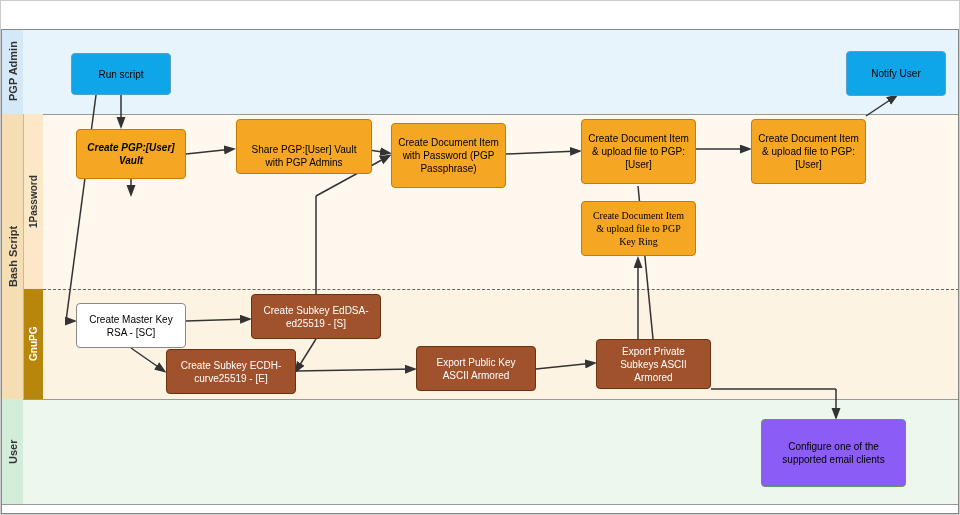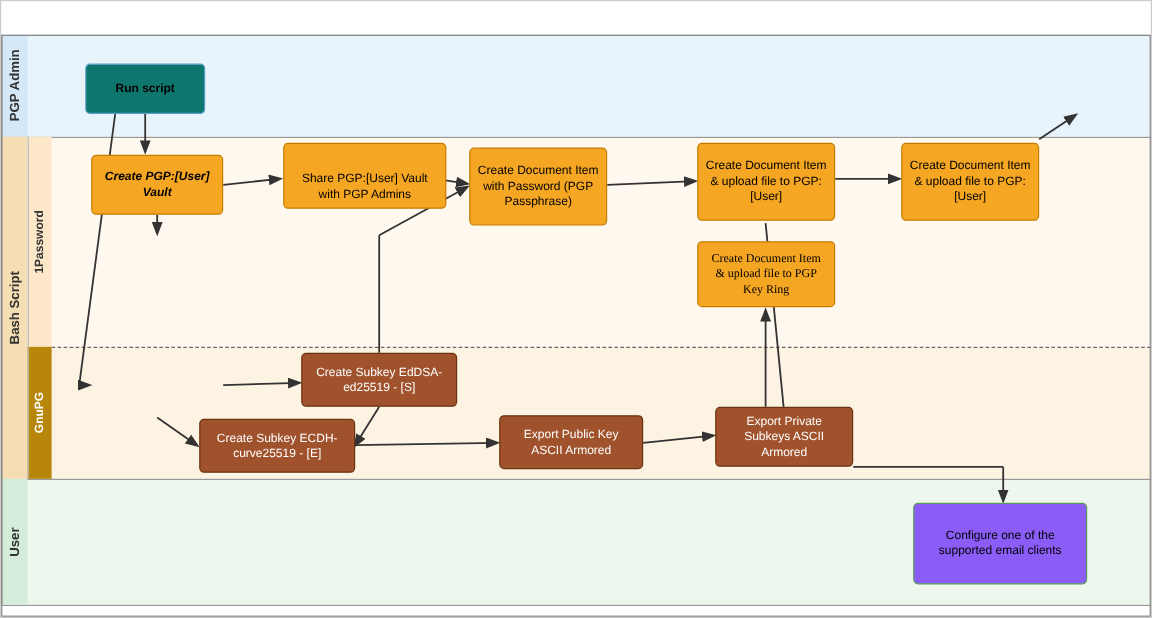--- a/index.html
+++ b/index.html
@@ -109,23 +109,22 @@
       text-align: center;
       display: flex;
       align-items: center;
       justify-content: center;
       line-height: 1.3;
       font-size: 10px;
       z-index: 20;
     }
 
     .box-blue {
-      background: #0f766e;
+      background: #0ea5e9;
       border-color: #5a9ec9;
-      font-weight: bold;
     }
 
     .box-orange {
       background: #f5a623;
       border-color: #c47d00;
       color: #000;
     }
 
     .box-brown {
       background: #a0522d;
@@ -197,20 +196,23 @@
   <div class="sublane-label sublane-gnupg">
     <span>GnuPG</span>
   </div>
 
   <div style="position:absolute;top:28px;left:0;right:0;bottom:0;border:1.5px solid #888;pointer-events:none;z-index:25;"></div>
 
   <div class="box box-blue" style="left:70px;top:52px;width:100px;height:42px;">
     <span>Run script</span>
   </div>
 
+  <div class="box box-blue" style="left:845px;top:50px;width:100px;height:45px;">
+    <span>Notify User</span>
+  </div>
 
   <div class="box box-orange" style="left:75px;top:128px;width:110px;height:50px;">
     <span style="font-style:italic;font-weight:bold;">Create
 PGP:[User] Vault</span>
   </div>
 
   <div class="box box-orange" style="left:235px;top:118px;width:136px;height:55px;align-items:flex-end;">
     <span>Share PGP:[User]
 Vault with PGP
 Admins</span>
@@ -235,20 +237,24 @@
 Item &amp; upload file
 to PGP Key Ring</span>
   </div>
 
   <div class="box box-orange" style="left:750px;top:118px;width:115px;height:65px;">
     <span>Create Document
 Item &amp; upload file
 to PGP: [User]</span>
   </div>
 
+  <div class="box box-white" style="left:75px;top:302px;width:110px;height:45px;">
+    <span>Create Master Key
+RSA - [SC]</span>
+  </div>
 
   <div class="box box-brown" style="left:250px;top:293px;width:130px;height:45px;">
     <span>Create Subkey
 EdDSA-ed25519 - [S]</span>
   </div>
 
   <div class="box box-brown" style="left:165px;top:348px;width:130px;height:45px;">
     <span>Create Subkey
 ECDH-curve25519 - [E]</span>
   </div>

